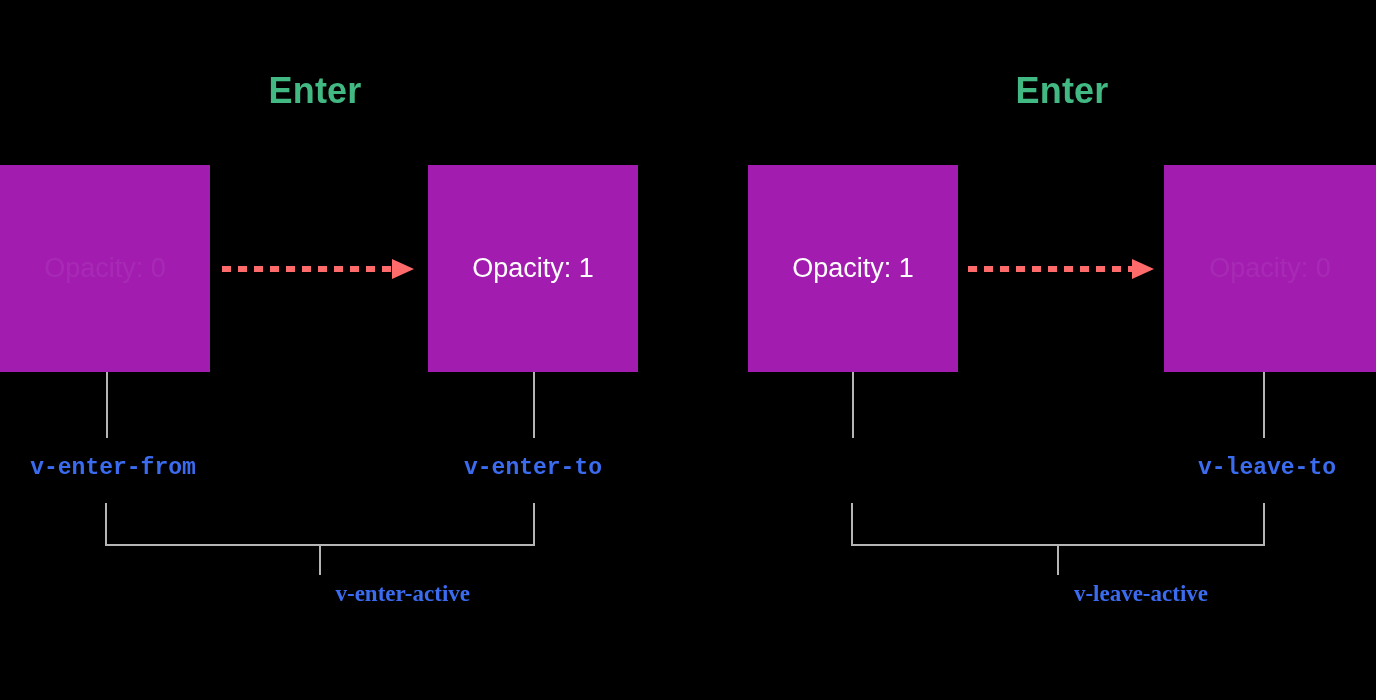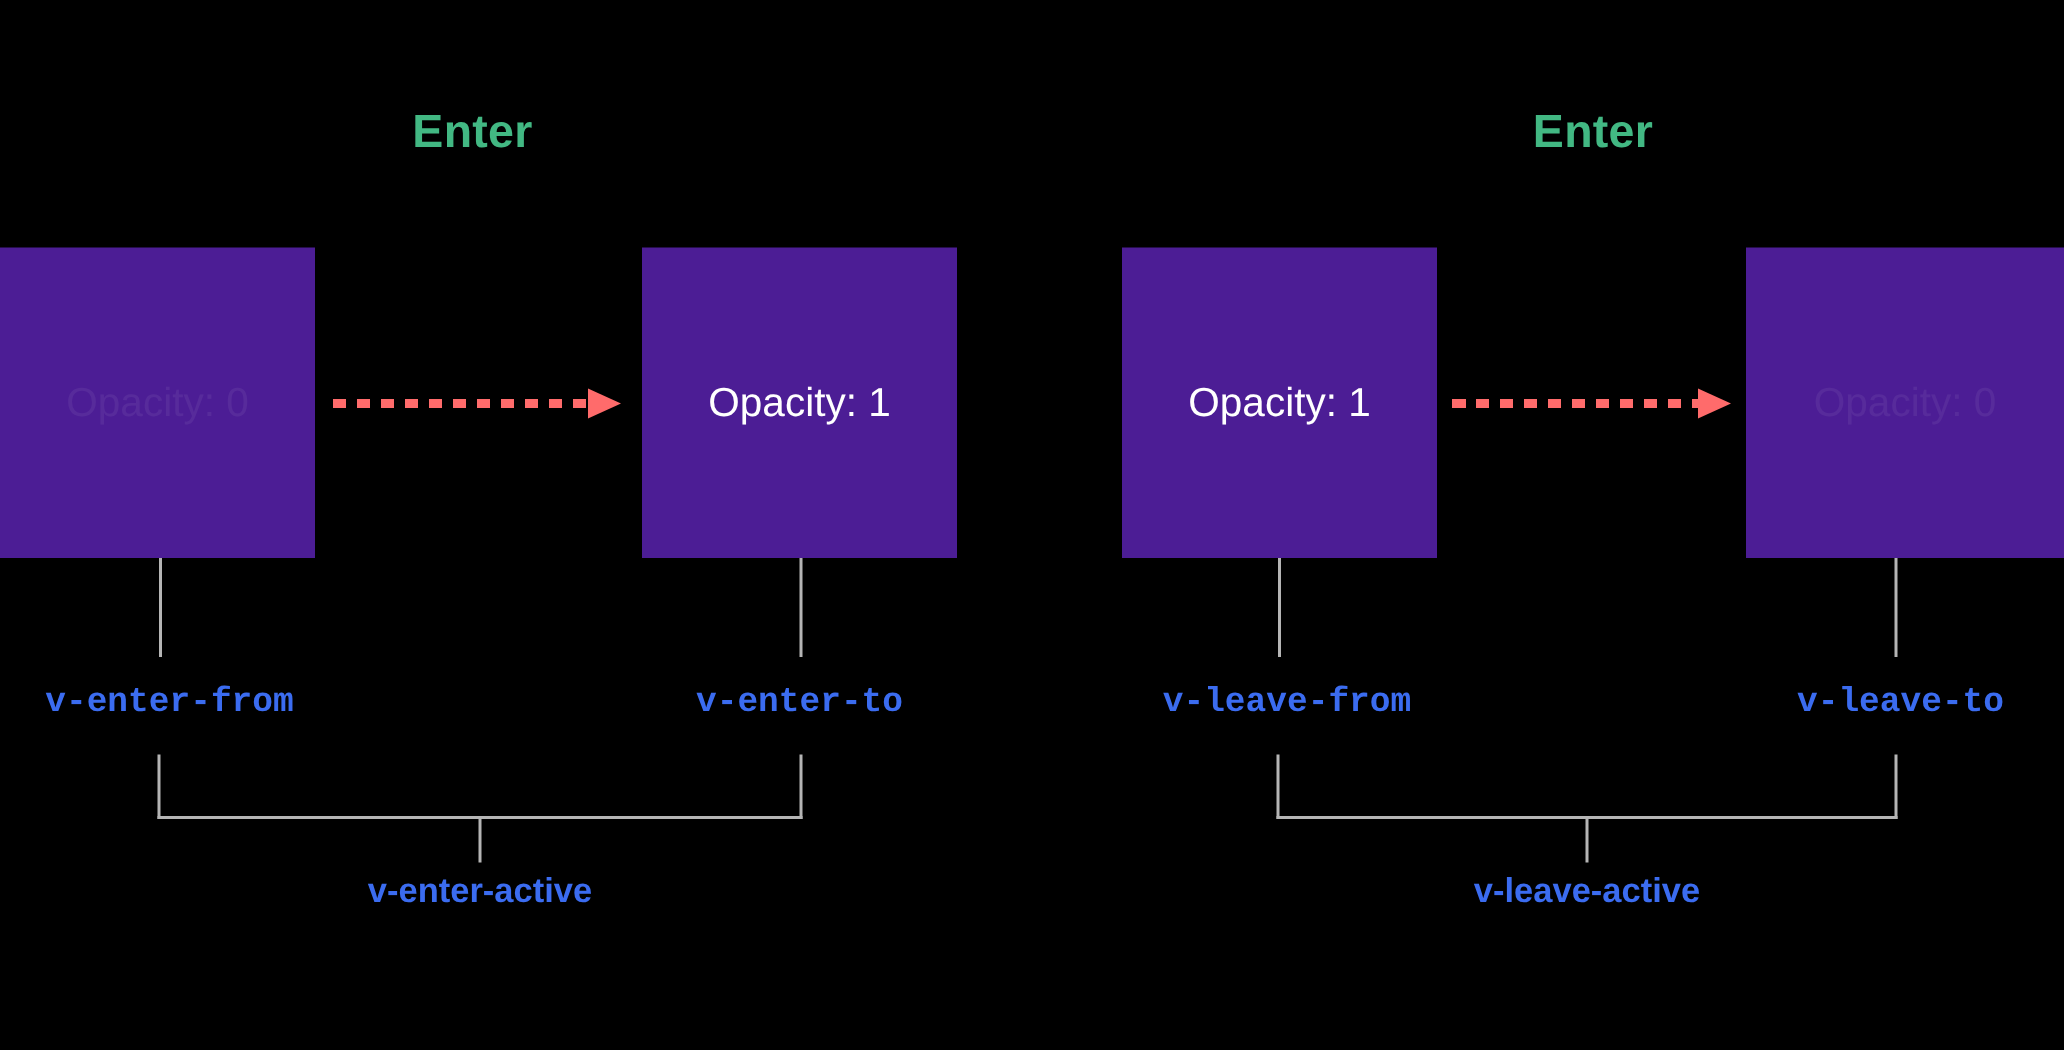--- a/index.html
+++ b/index.html
@@ -13,37 +13,37 @@
     height: 700px;
     background: #000000;
     overflow: hidden;
     font-family: "Liberation Sans", sans-serif;
   }
 
   
   .section-title {
     position: absolute;
     font-family: "Liberation Sans", sans-serif;
-    font-size: 31px;
+    font-size: 36px;
     font-weight: bold;
     color: #42b883;
     letter-spacing: 0.2px;
     white-space: nowrap;
     text-align: center;
   }
   #title-enter { left: 205px; top: 70px; width: 220px; }
   #title-leave { left: 952px; top: 70px; width: 220px; }
 
   
   .state-box {
     position: absolute;
     top: 165px;
     width: 210px;
     height: 207px;
-    background: #4c1d95;
+    background: #a21caf;
     display: flex;
     align-items: center;
     justify-content: center;
     box-sizing: border-box;
   }
   .state-box .box-label {
     font-family: "Liberation Sans", sans-serif;
     font-size: 27px;
     color: #ffffff;
     white-space: nowrap;
@@ -134,26 +134,26 @@
     width: 2px;
     height: 31px;
     background: #b5b5b5;
     top: 544px;
   }
   #bracket-stem-enter { left: 319px; }
   #bracket-stem-leave { left: 1057px; }
 
   .active-label {
     position: absolute;
-    font-family: Liberation Sans, sans-serif;
+    font-family: Liberation Serif, serif;
     font-size: 23px;
     font-weight: bold;
     color: #3b6cf0;
     white-space: nowrap;
-    text-align: center;
+    text-align: right;
     line-height: 1;
     top: 582px;
   }
   #label-enter-active { left: 170px; width: 300px; }
   #label-leave-active { left: 908px; width: 300px; }
 </style>
 </head>
 <body>
 
 <div id="stage">
@@ -187,21 +187,20 @@
     <span class="box-label">Opacity: 0</span>
   </div>
 
   <div class="stem" id="stem-enter-from"></div>
   <div class="stem" id="stem-enter-to"></div>
   <div class="stem" id="stem-leave-from"></div>
   <div class="stem" id="stem-leave-to"></div>
 
   <div class="class-label" id="label-enter-from">v-enter-from</div>
   <div class="class-label" id="label-enter-to">v-enter-to</div>
-  <div class="class-label" id="label-leave-from">v-leave-from</div>
   <div class="class-label" id="label-leave-to">v-leave-to</div>
 
   <div class="bracket" id="bracket-enter"></div>
   <div class="bracket-stem" id="bracket-stem-enter"></div>
   <div class="active-label" id="label-enter-active">v-enter-active</div>
 
   <div class="bracket" id="bracket-leave"></div>
   <div class="bracket-stem" id="bracket-stem-leave"></div>
   <div class="active-label" id="label-leave-active">v-leave-active</div>
 

